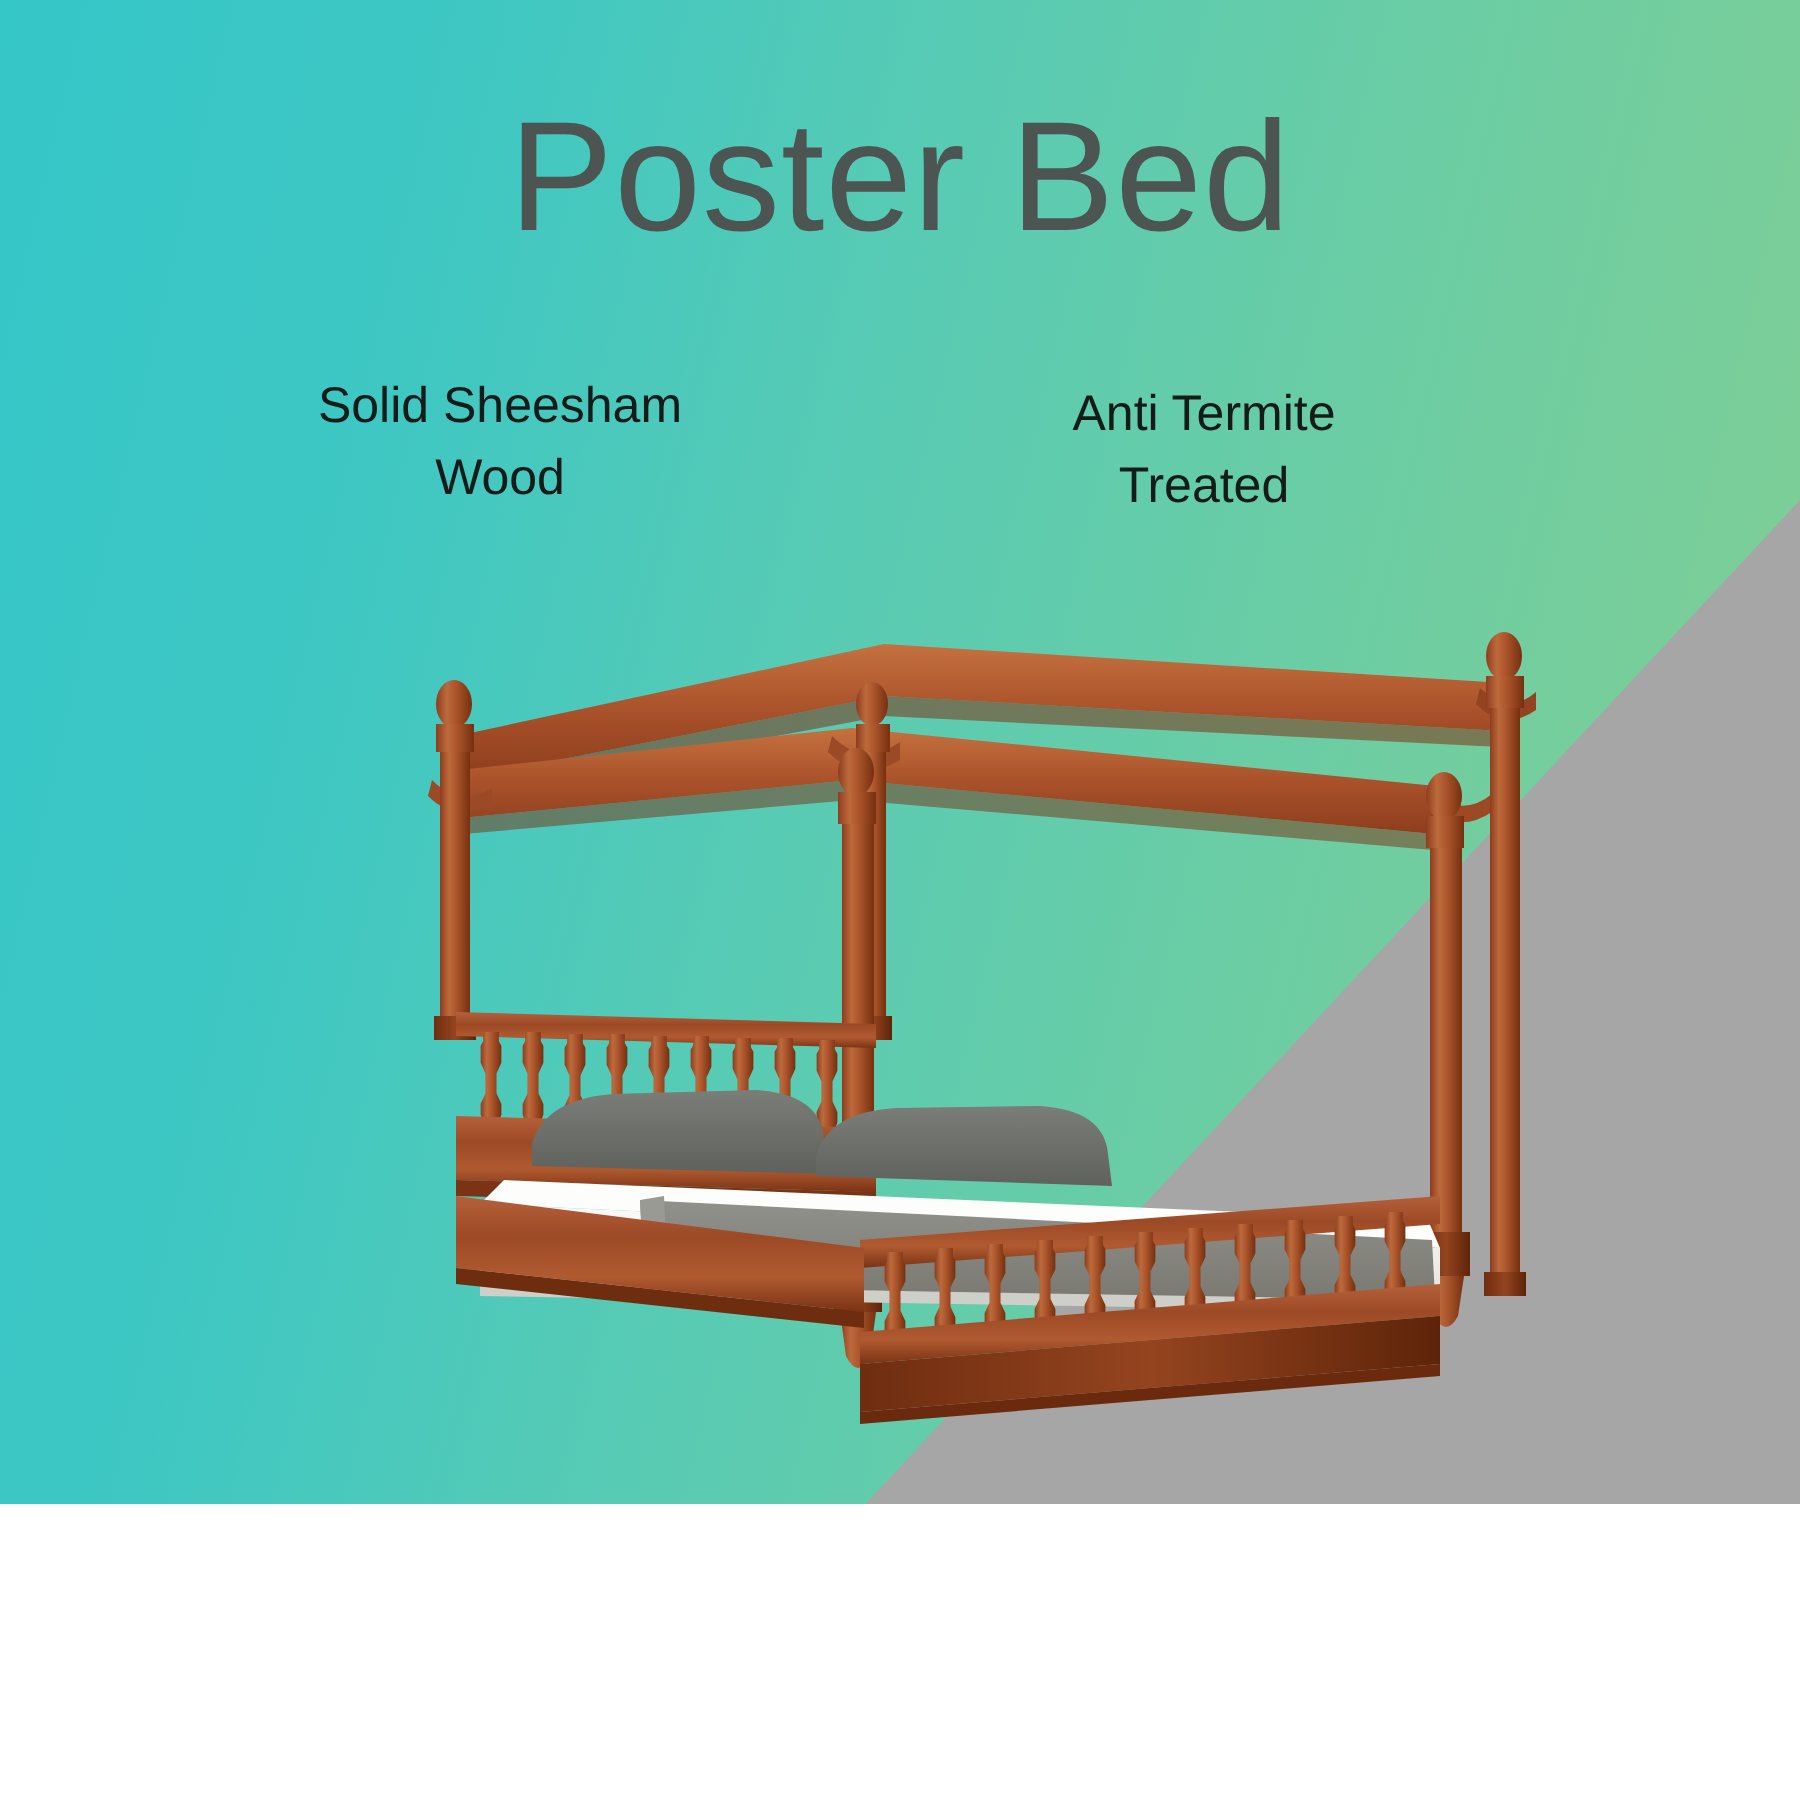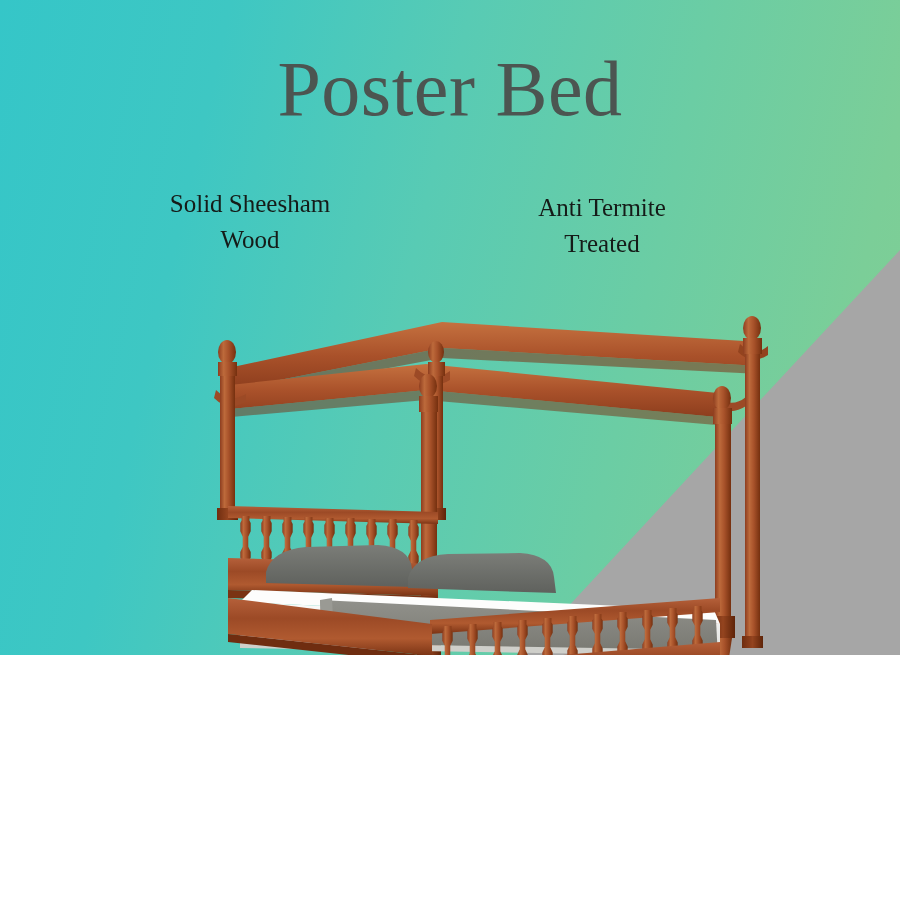--- a/index.html
+++ b/index.html
@@ -4,23 +4,23 @@
 <title>Poster Bed</title>
 <style>
   html, body {
     margin: 0;
     padding: 0;
     background: #ffffff;
   }
   #poster {
     position: relative;
     width: 900px;
-    height: 655px;
+    height: 752px;
     overflow: hidden;
-    font-family: Liberation Serif, serif;
+    font-family: Liberation Sans, sans-serif;
   }
   
   .bg-gradient {
     position: absolute;
     inset: 0;
     background: linear-gradient(103deg, #35c6c8 0%, #3ec7c3 22%, #58cbb4 45%, #6bcda4 68%, #7bce98 88%, #80cf94 100%);
   }
   .bg-triangle {
     position: absolute;
     inset: 0;

